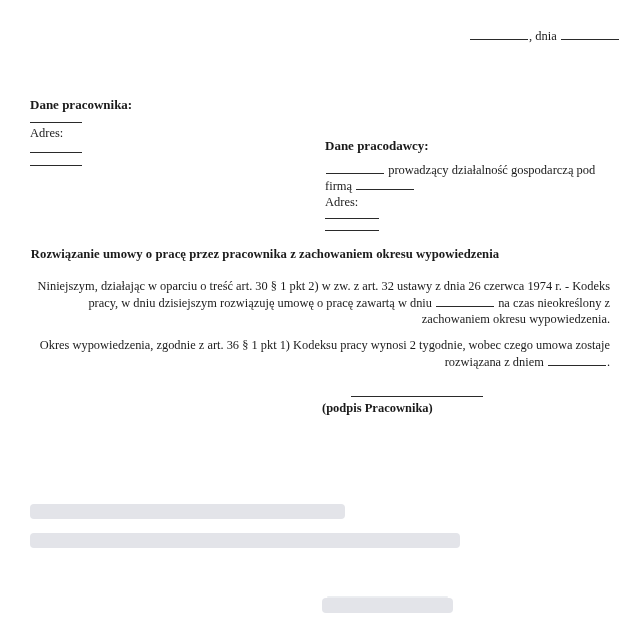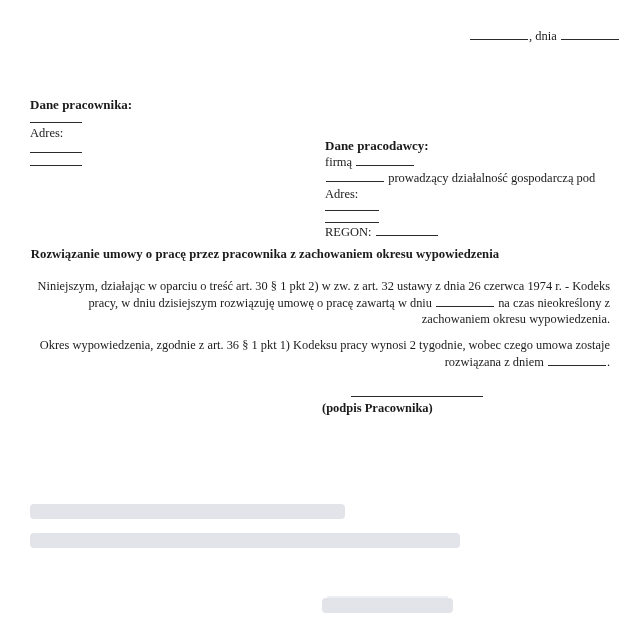--- a/index.html
+++ b/index.html
@@ -74,21 +74,21 @@
 
   
   .employer-block {
     position: absolute;
     top: 138px;
     left: 325px;
     width: 300px;
     font-size: 12.5px;
     line-height: 15.5px;
   }
-  .employer-block .block-heading { margin-bottom: 0; }
+  .employer-block .block-heading { margin-bottom: 8px; }
   .employer-block .line { display: block; }
   .employer-block .rule { width: 54px; }
   .employer-block .rule.a { margin: 8px 0 11px 0; }
   .employer-block .rule.b { margin: 0 0 1px 0; }
   .employer-block .addr-label { display:block; margin-bottom: 2px; }
 
   
   .doc-title {
     position: absolute;
     top: 246px;
@@ -174,30 +174,29 @@
     <div class="block-heading">Dane pracownika:</div>
     <div class="rule"></div>
     <span class="label">Adres:</span>
     <div class="rule spaced"></div>
     <div class="rule"></div>
   </div>
 
   <div class="employer-block">
     <div class="block-heading">Dane pracodawcy:</div>
 
+    <span class="line"><span class="blank w-md"></span><span> prowadzący działalność gospodarczą pod</span></span>
+
     <span class="line"><span>firmą </span><span class="blank w-md"></span></span>
-
-    <span class="line"><span class="blank w-md"></span><span> prowadzący działalność gospodarczą pod</span></span>
 
     <span class="addr-label">Adres:</span>
 
     <div class="rule a"></div>
     <div class="rule b"></div>
 
-    <span class="line"><span>REGON: </span><span class="blank w-lg"></span></span>
 
   </div>
 
   <div class="doc-title">Rozwiązanie umowy o pracę przez pracownika z zachowaniem okresu wypowiedzenia</div>
 
   <div class="body-para p1"><span>Niniejszym, działając w oparciu o treść art. 30 § 1 pkt 2) w zw. z art. 32 ustawy z dnia 26 czerwca 1974 r. - Kodeks pracy, w dniu dzisiejszym rozwiązuję umowę o pracę zawartą w dniu </span><span class="blank w-md"></span><span> na czas nieokreślony z zachowaniem okresu wypowiedzenia.</span></div>
 
   <div class="body-para p2"><span>Okres wypowiedzenia, zgodnie z art. 36 § 1 pkt 1) Kodeksu pracy wynosi 2 tygodnie, wobec czego umowa zostaje rozwiązana z dniem </span><span class="blank w-md"></span><span>.</span></div>
 
   <div class="signature">

